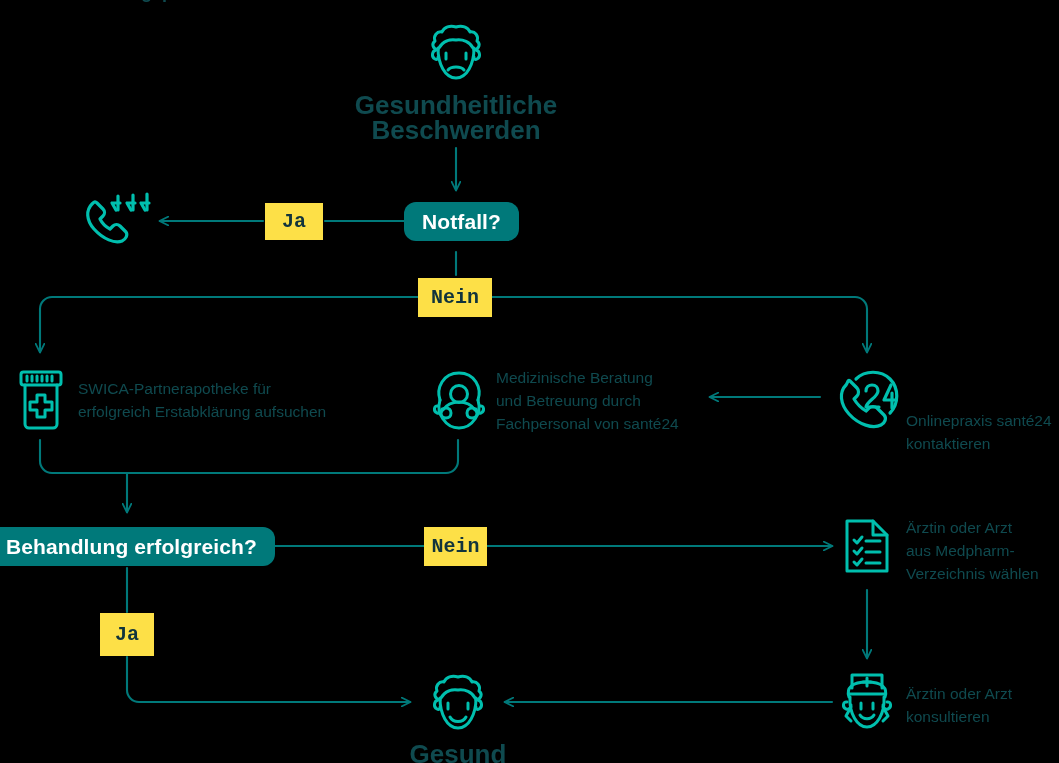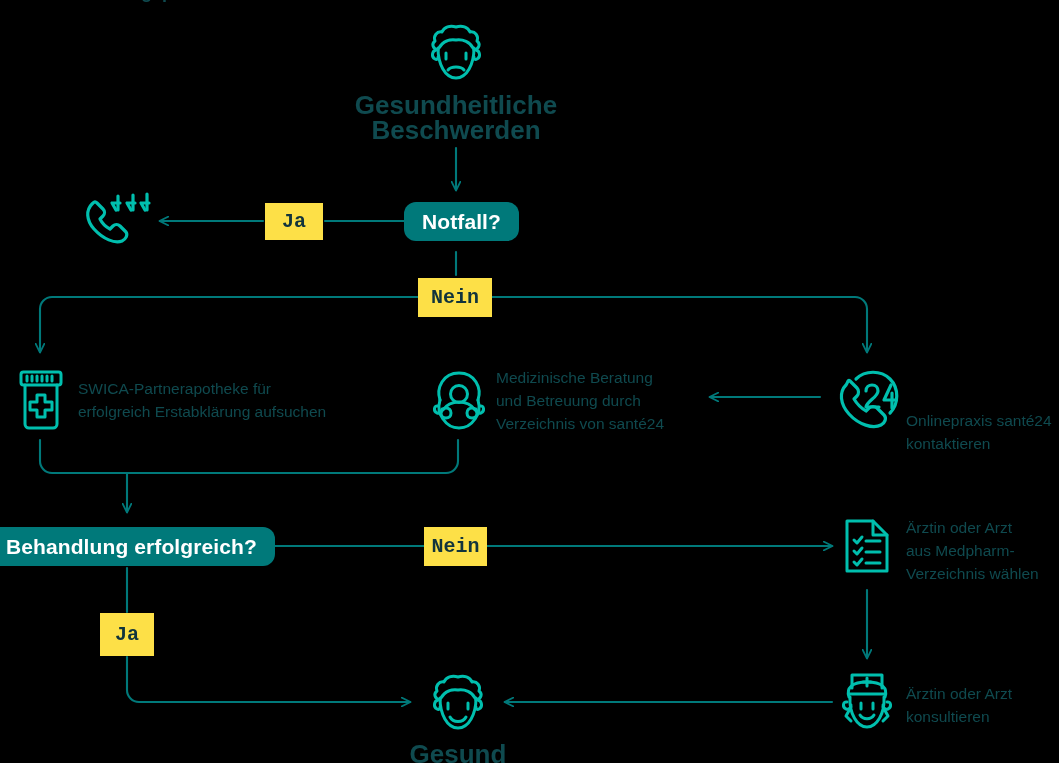--- a/index.html
+++ b/index.html
@@ -183,21 +183,21 @@
         <path d="M8,40 C4,39 3,45 7,47 C10,48 12,46 12,43"></path>
         <path d="M50,40 C54,39 55,45 51,47 C48,48 46,46 46,43"></path>
         <path d="M13,44 C17,38 23,36 29,36 C35,36 41,38 45,44"></path>
         <path d="M16,42 C13,42 11,44 11,47 C11,50 13,52 16,52 C19,52 21,50 21,47 C21,44 19,42 16,42 Z"></path>
         <path d="M42,42 C39,42 37,44 37,47 C37,50 39,52 42,52 C45,52 47,50 47,47 C47,44 45,42 42,42 Z"></path>
       </g>
     </svg>
   </div>
   <div class="caption" style="left:496px;top:366px;">Medizinische Beratung
 und Betreuung durch
-Verzeichnis von santé24</div>
+Fachpersonal von santé24</div>
 
   <div class="iconwrap" style="left:833px;top:365px;">
     <svg width="70" height="66" viewBox="0 0 70 66">
       <g stroke="#00bfae" stroke-width="3.2" fill="none" stroke-linecap="round" stroke-linejoin="round">
         <path d="M13,20 C6,27 7,39 16,49 C26,60 40,64 48,60 C52,58 54,53 51,50 L44,43 C42,41 38,41 36,43 L33,46 C28,43 24,39 21,34 L24,31 C26,29 26,25 24,23 L17,16 C15,14 15,17 13,20 Z"></path>
         <path d="M23,14 C32,5 48,5 57,14 C66,23 66,39 57,48"></path>
         <path d="M33,26 C33,22 36,20 39,20 C43,20 45,23 45,26 C45,32 34,36 33,42 L46,42"></path>
         <path d="M58,20 L51,35 L62,35"></path>
           <path d="M59,28 L59,43"></path>
       </g>

